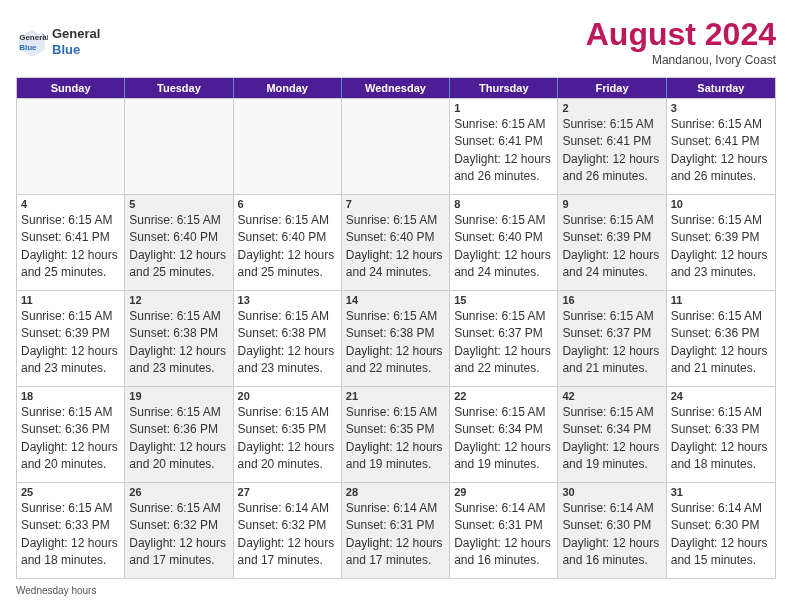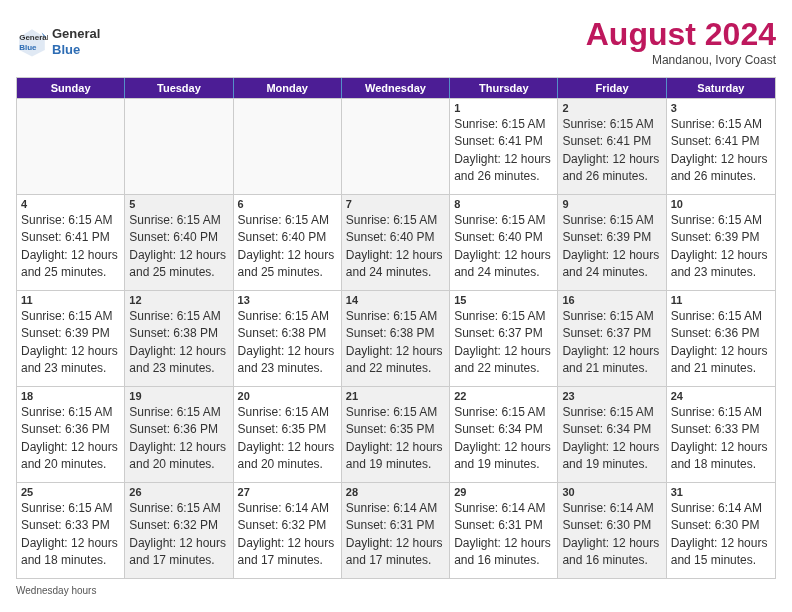--- a/index.html
+++ b/index.html
@@ -307,21 +307,21 @@
 and 19 minutes.</div>
           </div>
           <div class="cal-cell">
             <span class="day-num">22</span>
             <div class="day-info">Sunrise: 6:15 AM
 Sunset: 6:34 PM
 Daylight: 12 hours
 and 19 minutes.</div>
           </div>
           <div class="cal-cell shaded">
-            <span class="day-num">23</span>
+            <span class="day-num">42</span>
             <div class="day-info">Sunrise: 6:15 AM
 Sunset: 6:34 PM
 Daylight: 12 hours
 and 19 minutes.</div>
           </div>
           <div class="cal-cell">
             <span class="day-num">24</span>
             <div class="day-info">Sunrise: 6:15 AM
 Sunset: 6:33 PM
 Daylight: 12 hours

